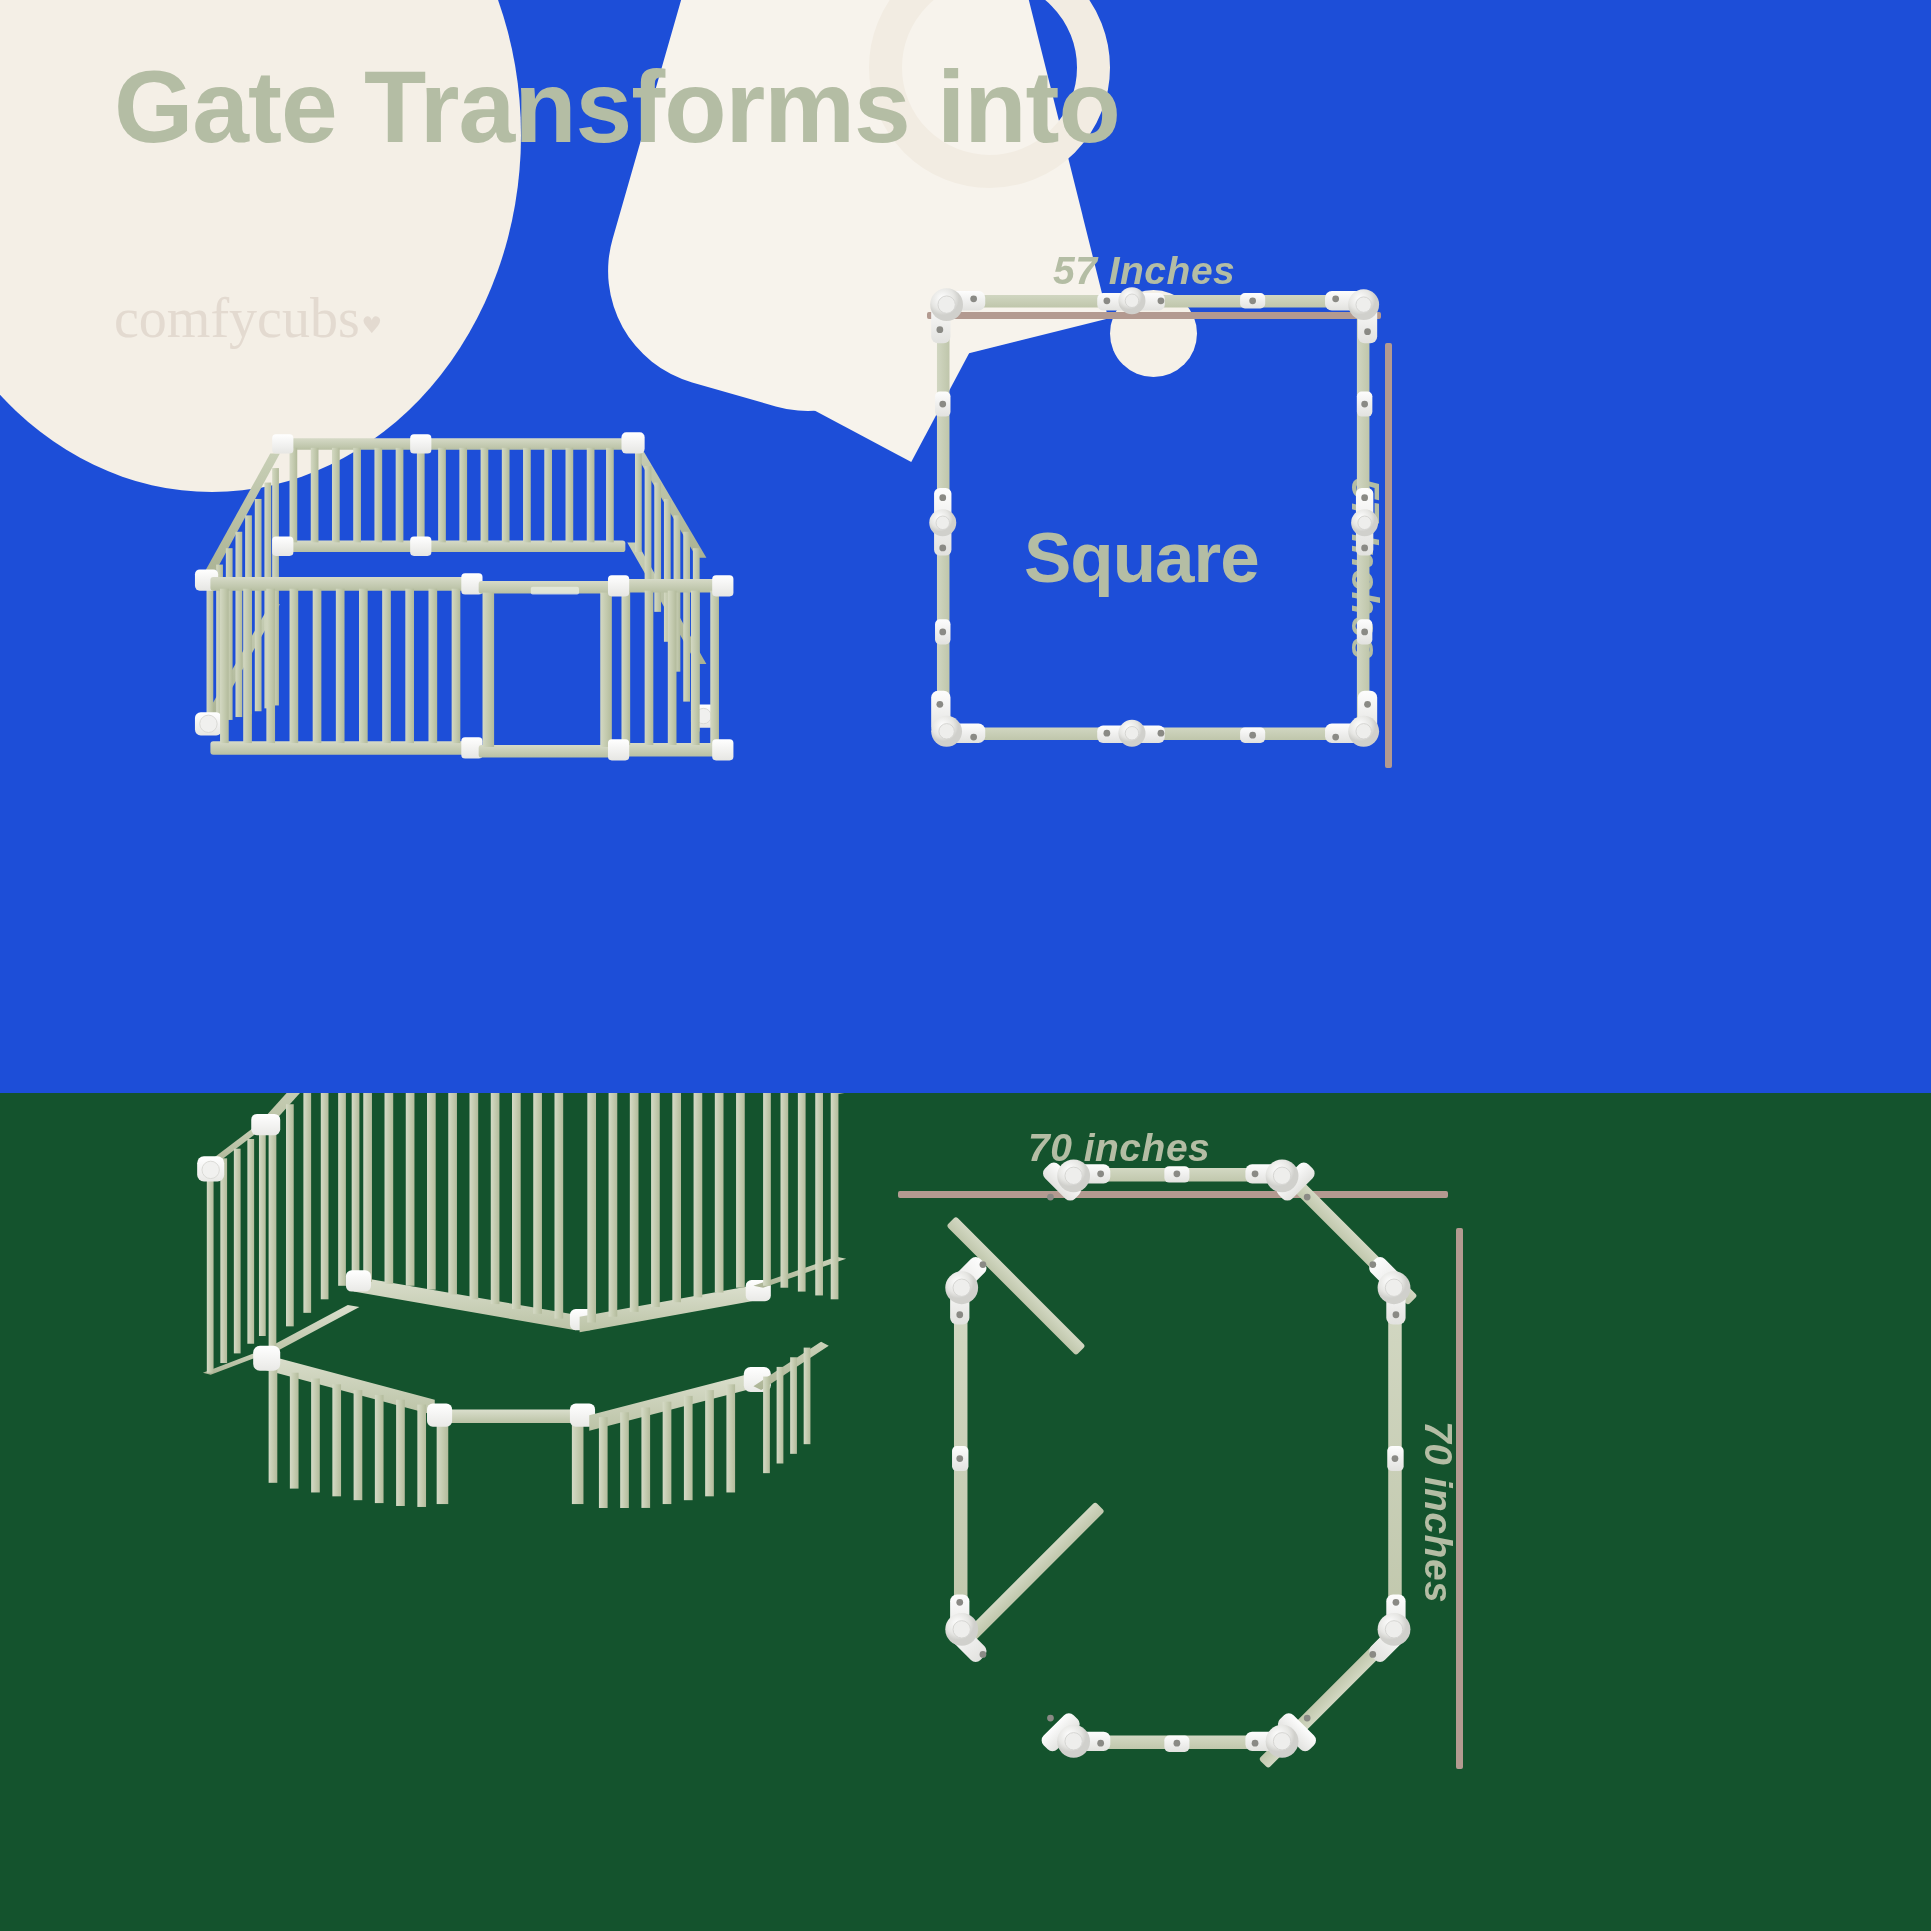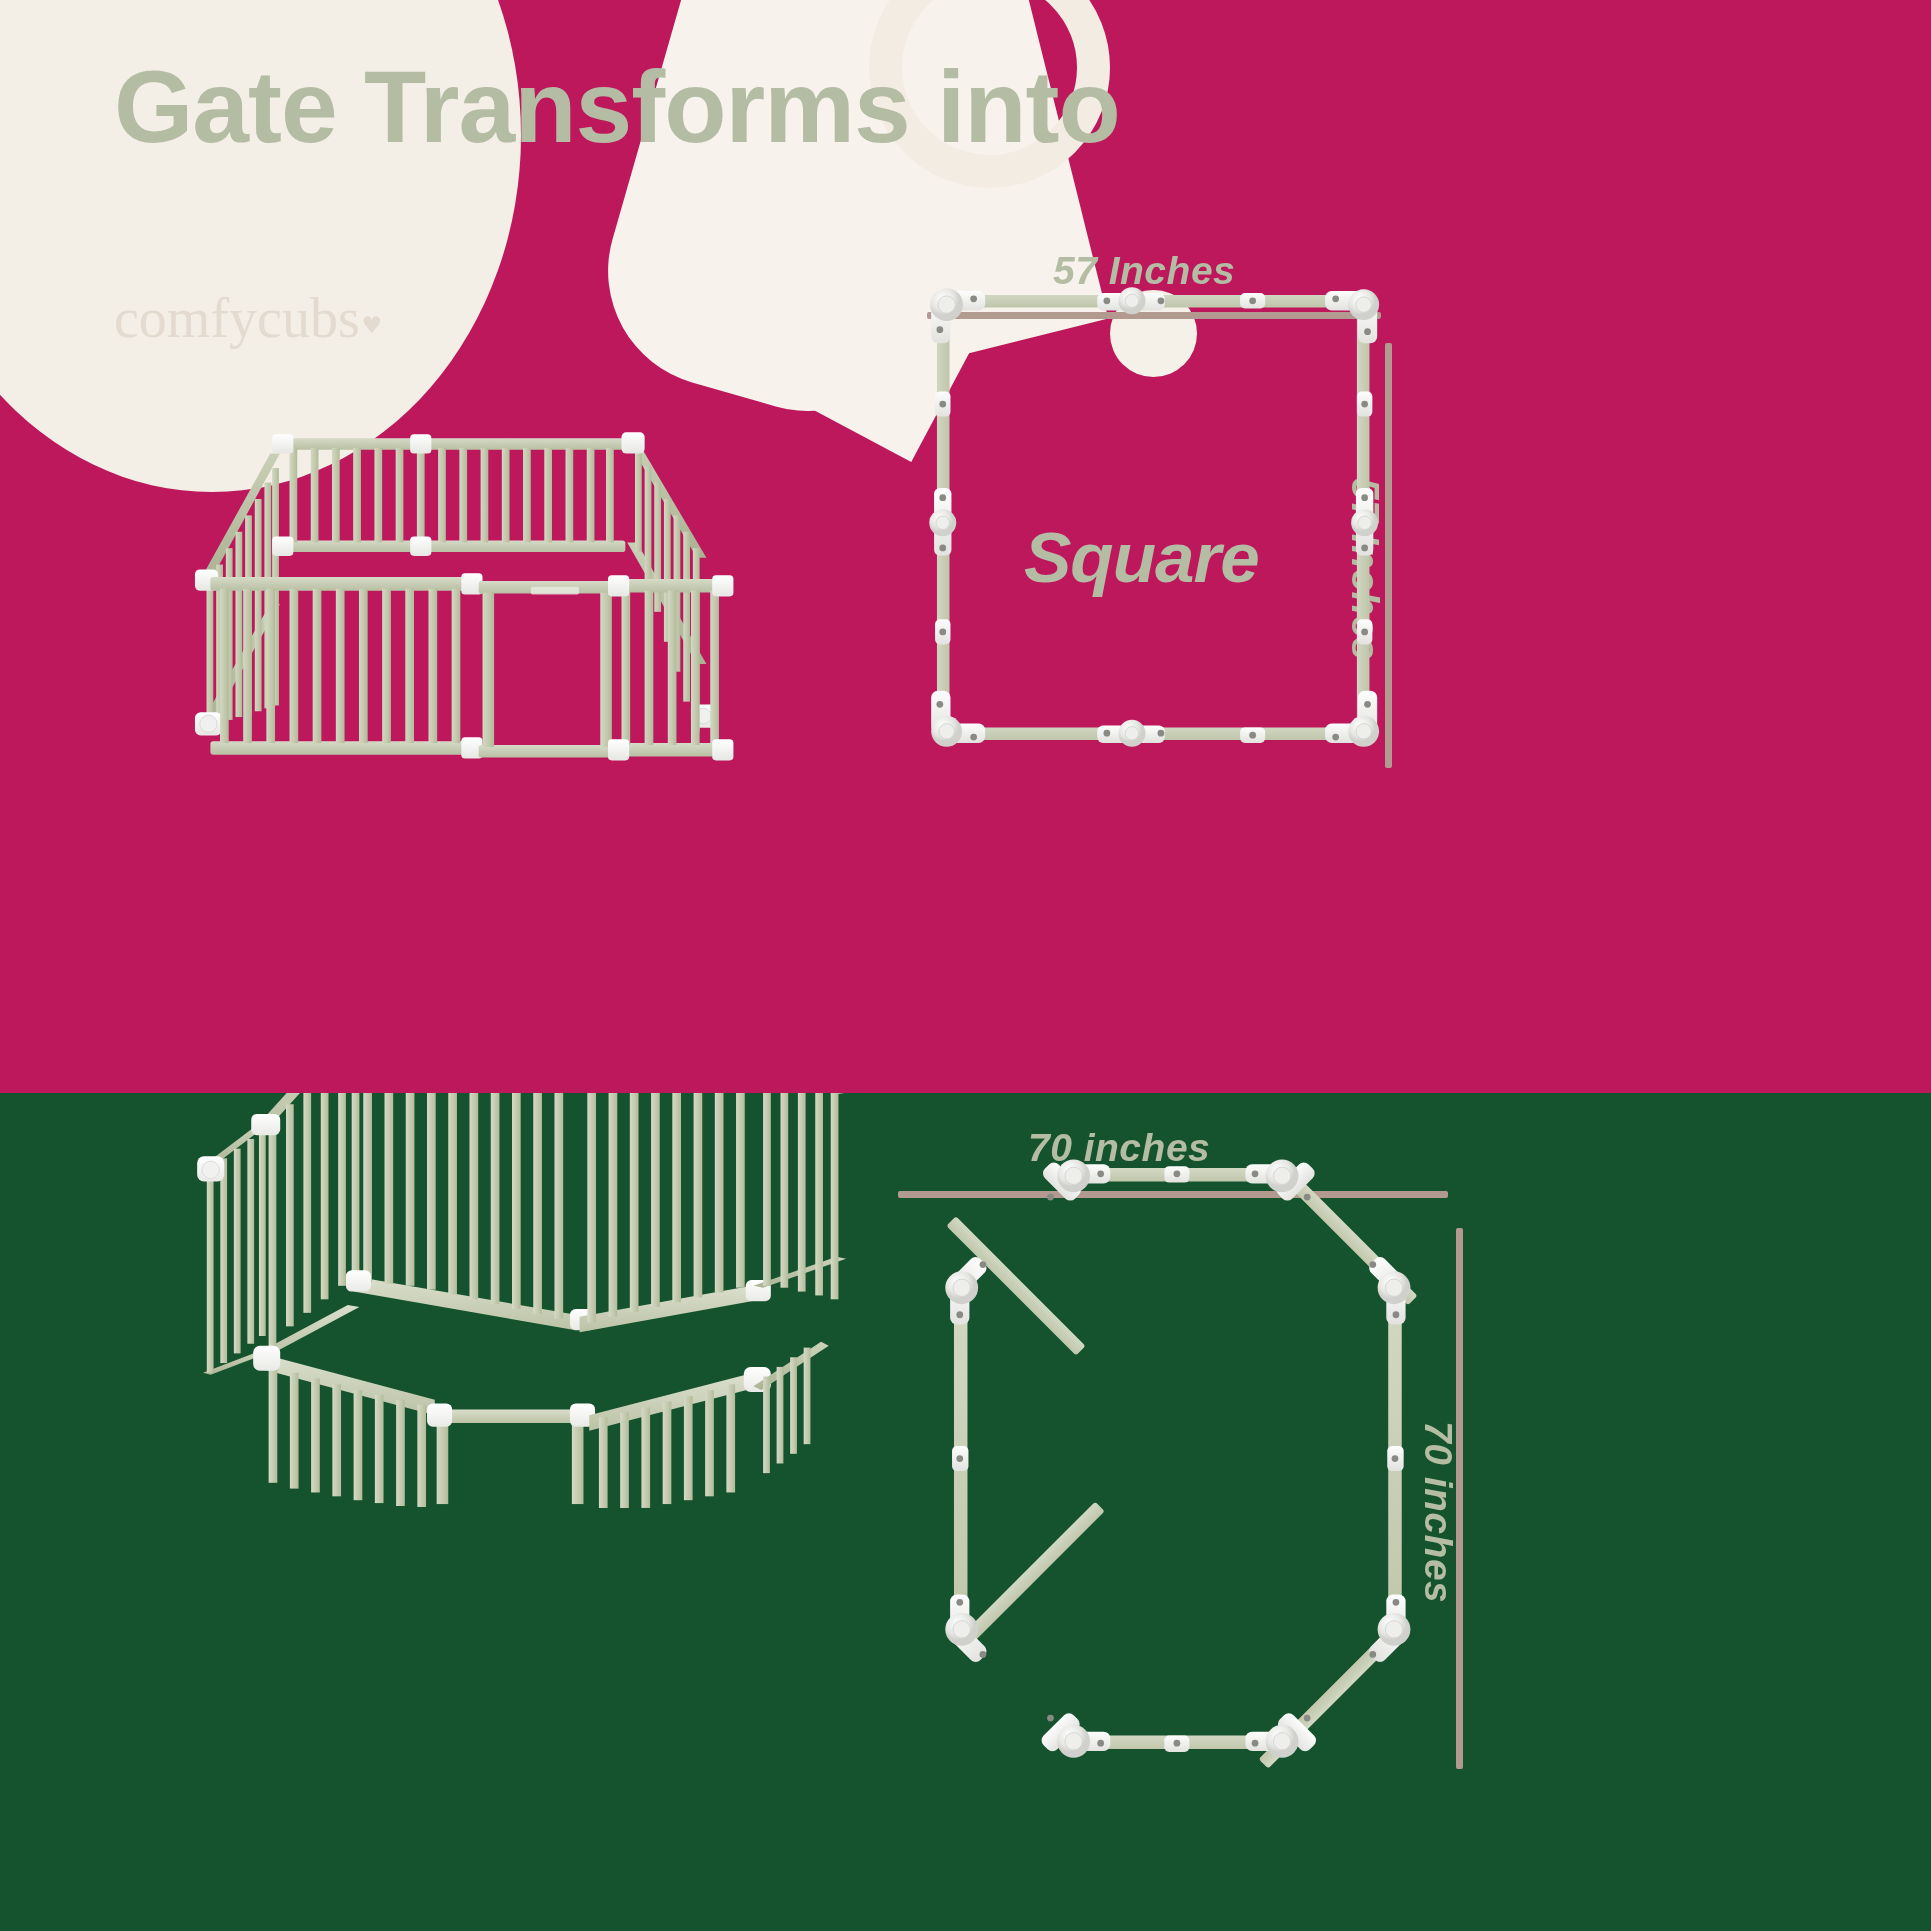--- a/index.html
+++ b/index.html
@@ -8,21 +8,21 @@
     font-family:"Liberation Sans", sans-serif;
     background:#ffffff;
     position:relative;
     overflow:hidden;
   }
 
   
   #root { position:relative; width:1931px; height:1931px; }
 
   .section { position:absolute; left:0; width:1931px; overflow:hidden; }
-  #section-top    { top:0;    height:1093px; background:#be185d; }
+  #section-top    { top:0;    height:1093px; background:#1d4ed8; }
   #section-bottom { top:1093px; height:838px; background:#14532d; }
 
   
   .decor { position:absolute; pointer-events:none; }
   #decor-circle-left {
     left:-97px; top:-222px; width:618px; height:714px;
     border-radius:50%; background:#f4efe6;
   }
   #decor-wedge-a {
     left:657px; top:-193px; width:319px; height:599px;
@@ -80,21 +80,21 @@
   
   .diagram { position:absolute; }
   .dim-line { position:absolute; background:#b39a90; border-radius:1.9px; }
   .dim-label {
     position:absolute; color:#b4bda4;
     font-size:39px; font-weight:bold; font-style:italic;
     white-space:nowrap; letter-spacing:0.5px;
   }
   .shape-name {
     position:absolute; color:#b4bda4;
-    font-size:71px; font-weight:bold; font-style:italic;
+    font-size:71px; font-weight:bold; 
     white-space:nowrap; letter-spacing:-1px;
   }
 </style>
 </head>
 <body>
 
 <div id="root">
 
   <div class="section" id="section-top">
 

